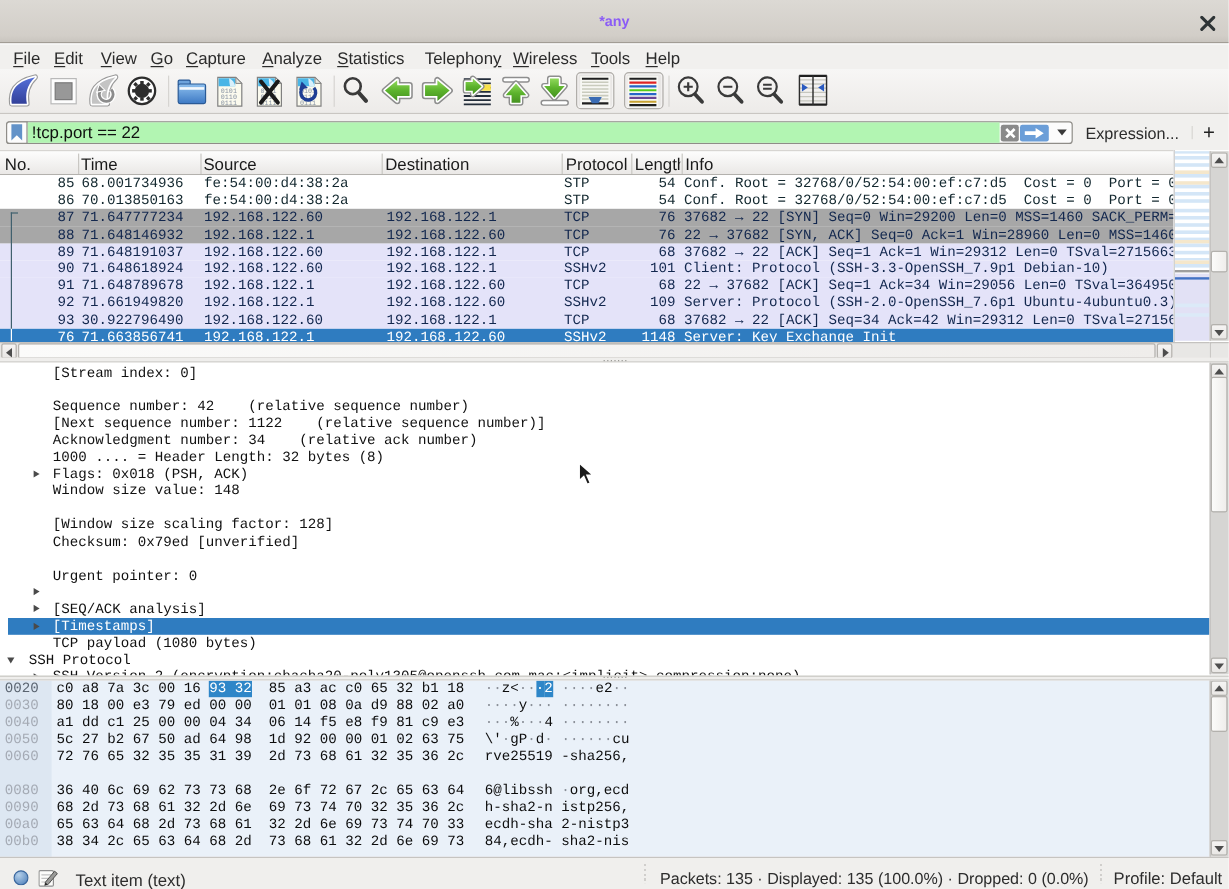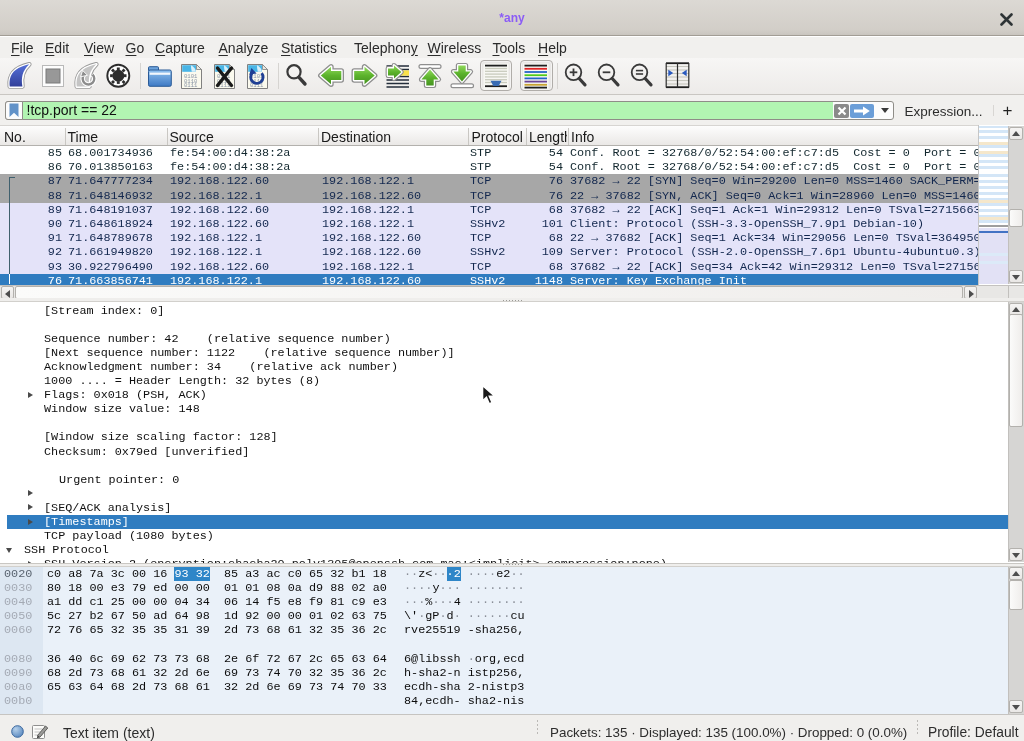--- a/index.html
+++ b/index.html
@@ -412,39 +412,39 @@
 <div class="abs" id="details">
     <div class="dline mono" style="top:1.5px"><span style="position:absolute;left:44px;top:0">[Stream index: 0]</span></div>
     <div class="dline mono" style="top:29.7px"><span style="position:absolute;left:44px;top:0">Sequence number: 42    (relative sequence number)</span></div>
     <div class="dline mono" style="top:43.8px"><span style="position:absolute;left:44px;top:0">[Next sequence number: 1122    (relative sequence number)]</span></div>
     <div class="dline mono" style="top:57.9px"><span style="position:absolute;left:44px;top:0">Acknowledgment number: 34    (relative ack number)</span></div>
     <div class="dline mono" style="top:72.0px"><span style="position:absolute;left:44px;top:0">1000 .... = Header Length: 32 bytes (8)</span></div>
     <div class="dline mono" style="top:86.1px"><div class="dtri" style="left:28px;top:3.6px"></div><span style="position:absolute;left:44px;top:0">Flags: 0x018 (PSH, ACK)</span></div>
     <div class="dline mono" style="top:100.2px"><span style="position:absolute;left:44px;top:0">Window size value: 148</span></div>
     <div class="dline mono" style="top:128.4px"><span style="position:absolute;left:44px;top:0">[Window size scaling factor: 128]</span></div>
     <div class="dline mono" style="top:142.5px"><span style="position:absolute;left:44px;top:0">Checksum: 0x79ed [unverified]</span></div>
-    <div class="dline mono" style="top:170.7px"><span style="position:absolute;left:59px;top:0">Urgent pointer: 0</span></div>
+    <div class="dline mono" style="top:170.7px"><span style="position:absolute;left:44px;top:0">Urgent pointer: 0</span></div>
     <div class="dline mono" style="top:184.8px"><div class="dtri" style="left:28px;top:3.6px"></div></div>
     <div class="dline mono" style="top:213.0px;background:linear-gradient(90deg,#ffffff 0 7px,#2f7cc0 7px);color:#fff"><div class="dtri" style="left:28px;top:3.6px"></div><span style="position:absolute;left:44px;top:0">[Timestamps]</span></div>
     <div class="dline mono" style="top:198.9px"><div class="dtri" style="left:28px;top:3.6px"></div><span style="position:absolute;left:44px;top:0">[SEQ/ACK analysis]</span></div>
     <div class="dline mono" style="top:227.1px"><span style="position:absolute;left:44px;top:0">TCP payload (1080 bytes)</span></div>
     <div class="dline mono" style="top:241.2px"><div class="dtrid" style="left:6px;top:4.6px"></div><span style="position:absolute;left:24px;top:0">SSH Protocol</span></div>
     <div class="dline mono" style="top:255.3px"><div class="dtri" style="left:28px;top:3.6px"></div><span style="position:absolute;left:44px;top:0">SSH Version 2 (encryption:chacha20-poly1305@openssh.com mac:&lt;implicit&gt; compression:none)</span></div>
   </div>
 <div class="abs" id="hexpane">
     <div style="position:absolute;left:0;top:0;width:43px;height:148px;background:#dde7f2"></div>
     <div class="xline mono" style="top:0.0px"><span class="xoff0" style="position:absolute;left:4px">0020</span><span style="position:absolute;left:47px">c0 a8 7a 3c 00 16 <span class="xsel">93 32</span>  85 a3 ac c0 65 32 b1 18</span><span style="position:absolute;left:404px"><span class="xdot">·</span><span class="xdot">·</span>z&lt;<span class="xdot">·</span><span class="xdot">·</span><span class="xsel">·</span><span class="xsel">2</span> <span class="xdot">·</span><span class="xdot">·</span><span class="xdot">·</span><span class="xdot">·</span>e2<span class="xdot">·</span><span class="xdot">·</span></span></div>
     <div class="xline mono" style="top:14.2px"><span class="xoff" style="position:absolute;left:4px">0030</span><span style="position:absolute;left:47px">80 18 00 e3 79 ed 00 00  01 01 08 0a d9 88 02 a0</span><span style="position:absolute;left:404px"><span class="xdot">·</span><span class="xdot">·</span><span class="xdot">·</span><span class="xdot">·</span>y<span class="xdot">·</span><span class="xdot">·</span><span class="xdot">·</span> <span class="xdot">·</span><span class="xdot">·</span><span class="xdot">·</span><span class="xdot">·</span><span class="xdot">·</span><span class="xdot">·</span><span class="xdot">·</span><span class="xdot">·</span></span></div>
     <div class="xline mono" style="top:28.4px"><span class="xoff" style="position:absolute;left:4px">0040</span><span style="position:absolute;left:47px">a1 dd c1 25 00 00 04 34  06 14 f5 e8 f9 81 c9 e3</span><span style="position:absolute;left:404px"><span class="xdot">·</span><span class="xdot">·</span><span class="xdot">·</span>%<span class="xdot">·</span><span class="xdot">·</span><span class="xdot">·</span>4 <span class="xdot">·</span><span class="xdot">·</span><span class="xdot">·</span><span class="xdot">·</span><span class="xdot">·</span><span class="xdot">·</span><span class="xdot">·</span><span class="xdot">·</span></span></div>
     <div class="xline mono" style="top:42.6px"><span class="xoff" style="position:absolute;left:4px">0050</span><span style="position:absolute;left:47px">5c 27 b2 67 50 ad 64 98  1d 92 00 00 01 02 63 75</span><span style="position:absolute;left:404px">\'<span class="xdot">·</span>gP<span class="xdot">·</span>d<span class="xdot">·</span> <span class="xdot">·</span><span class="xdot">·</span><span class="xdot">·</span><span class="xdot">·</span><span class="xdot">·</span><span class="xdot">·</span>cu</span></div>
     <div class="xline mono" style="top:56.8px"><span class="xoff" style="position:absolute;left:4px">0060</span><span style="position:absolute;left:47px">72 76 65 32 35 35 31 39  2d 73 68 61 32 35 36 2c</span><span style="position:absolute;left:404px">rve25519 -sha256,</span></div>
     <div class="xline mono" style="top:85.2px"><span class="xoff" style="position:absolute;left:4px">0080</span><span style="position:absolute;left:47px">36 40 6c 69 62 73 73 68  2e 6f 72 67 2c 65 63 64</span><span style="position:absolute;left:404px">6@libssh <span class="xdot">·</span>org,ecd</span></div>
     <div class="xline mono" style="top:99.4px"><span class="xoff" style="position:absolute;left:4px">0090</span><span style="position:absolute;left:47px">68 2d 73 68 61 32 2d 6e  69 73 74 70 32 35 36 2c</span><span style="position:absolute;left:404px">h-sha2-n istp256,</span></div>
     <div class="xline mono" style="top:113.6px"><span class="xoff" style="position:absolute;left:4px">00a0</span><span style="position:absolute;left:47px">65 63 64 68 2d 73 68 61  32 2d 6e 69 73 74 70 33</span><span style="position:absolute;left:404px">ecdh-sha 2-nistp3</span></div>
-    <div class="xline mono" style="top:127.8px"><span class="xoff" style="position:absolute;left:4px">00b0</span><span style="position:absolute;left:404px">84,ecdh- sha2-nis</span></div>
+    <div class="xline mono" style="top:127.8px"><span class="xoff" style="position:absolute;left:4px">00b0</span><span style="position:absolute;left:47px">38 34 2c 65 63 64 68 2d  73 68 61 32 2d 6e 69 73</span><span style="position:absolute;left:404px">84,ecdh- sha2-nis</span></div>
   </div>
 
 <div class="abs" id="statusbar">
   <svg class="abs" style="left:11px;top:10px" width="13" height="13" viewBox="0 0 13 13">
     <defs>
         <radialGradient id="gdot" cx="0.35" cy="0.3" r="0.8">
       <stop offset="0" stop-color="#b5d0ea"></stop>
           <stop offset="1" stop-color="#5585bd"></stop>
     </radialGradient>
       </defs>

